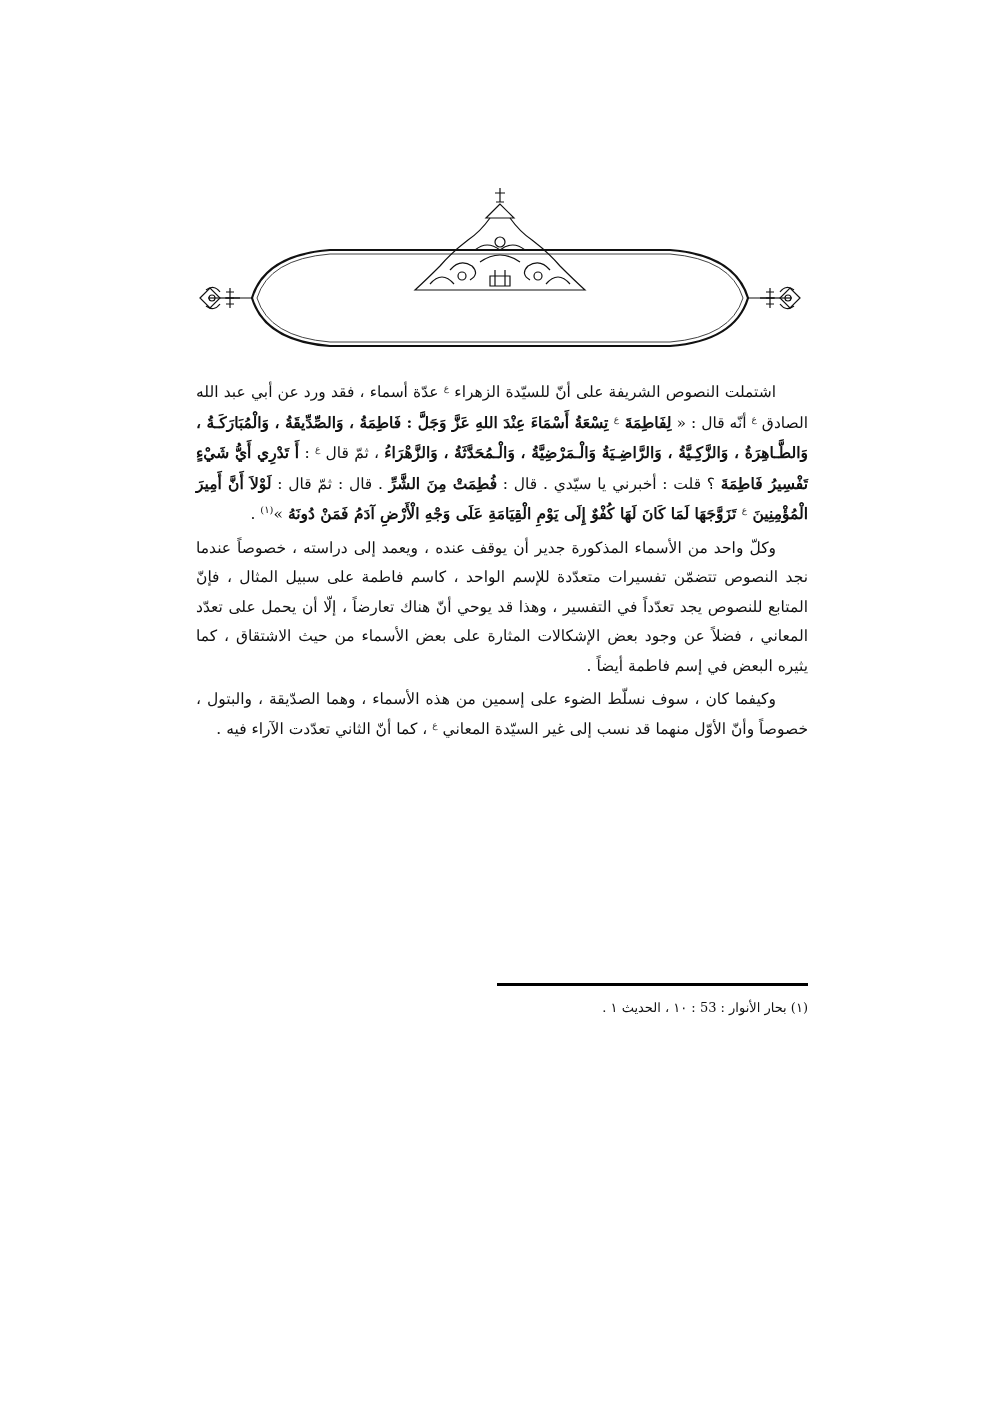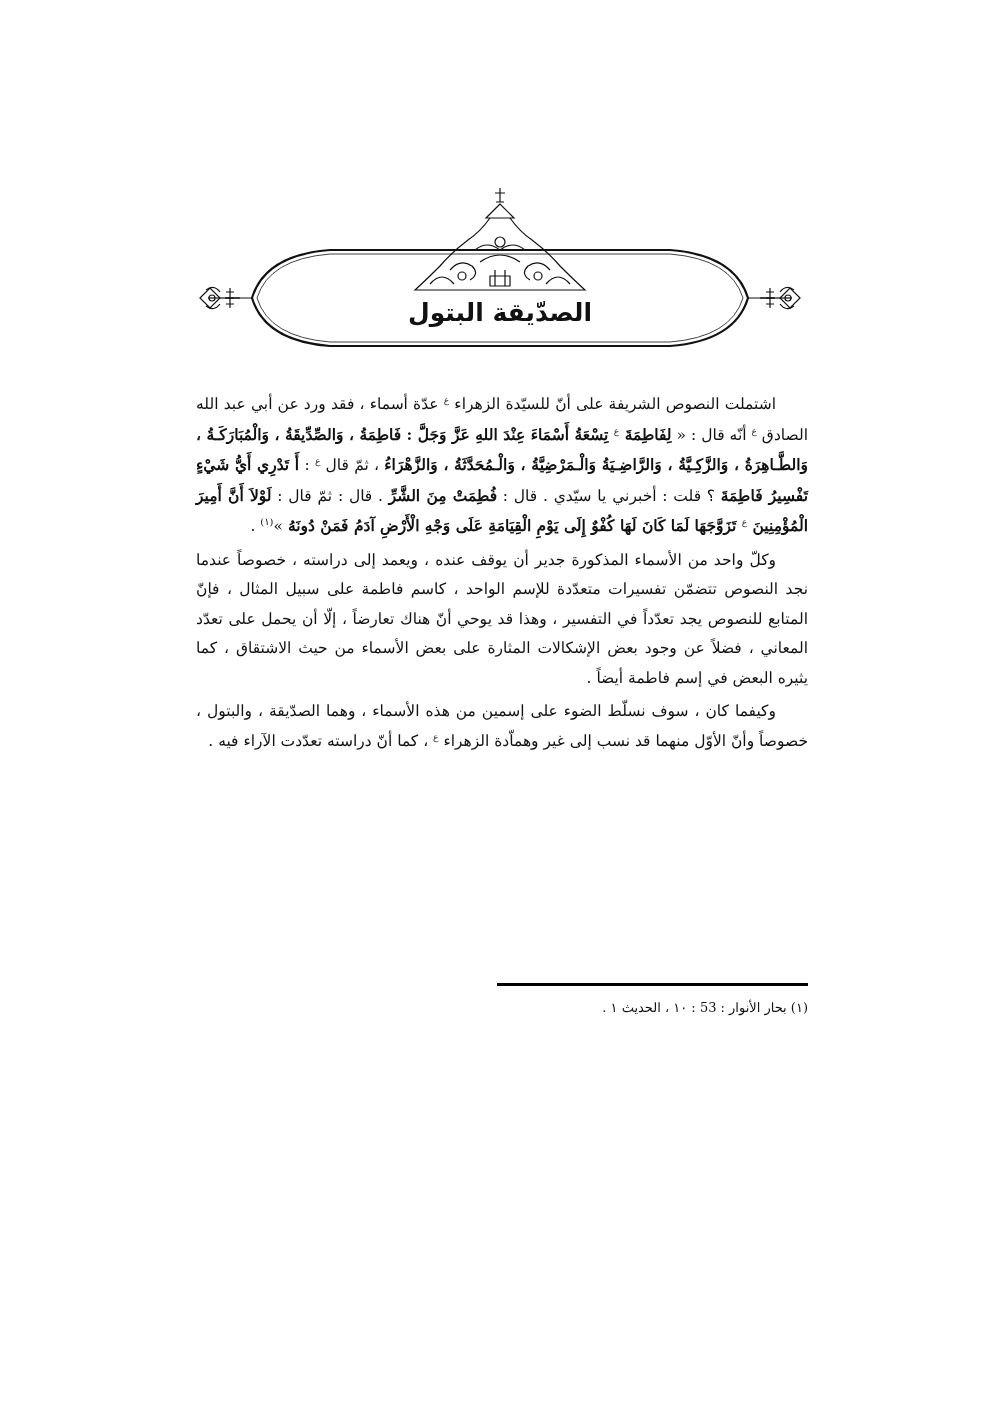--- a/index.html
+++ b/index.html
@@ -1,20 +1,20 @@
 <!DOCTYPE html>
 <html><head>
 <meta charset="utf-8">
 <style>
   html, body { margin:0; padding:0; background:#ffffff; }
   body { width:992px; height:1403px; position:relative; overflow:hidden; color:#111; font-family:"DejaVu Serif","Liberation Serif",serif; }
   .header { position:absolute; left:190px; top:180px; width:620px; height:200px; }
   .header svg { position:absolute; left:0; top:0; }
   .title { position:absolute; left:0; width:620px; top:118px; text-align:center; font-family:"DejaVu Sans","Liberation Sans",sans-serif; font-weight:bold; font-size:25px; direction:rtl; color:#111; }
-  .body { position:absolute; left:196px; top:390px; width:612px; direction:rtl; text-align:justify; text-align-last:right; font-family:"DejaVu Serif","Liberation Serif",serif; font-size:15.5px; line-height:29.5px; }
+  .body { position:absolute; left:196px; top:378px; width:612px; direction:rtl; text-align:justify; text-align-last:right; font-family:"DejaVu Serif","Liberation Serif",serif; font-size:15.5px; line-height:29.5px; }
   .para { margin:0; text-indent:32px; }
   .para + .para { margin-top:4px; }
   .quote { font-weight:bold; }
   .sup { font-size:10px; vertical-align:super; line-height:0; }
   .honor { font-size:9px; vertical-align:super; line-height:0; color:#333; }
   .fn-rule { position:absolute; left:497px; top:983px; width:311px; height:3px; background:#000; }
   .footnote { position:absolute; left:196px; top:998px; width:612px; direction:rtl; text-align:right; font-size:13px; line-height:20px; font-family:"DejaVu Serif","Liberation Serif",serif; }
 </style>
 </head>
 <body>
@@ -51,27 +51,26 @@
       <path d="M40 108 v20 M36 112 h8 M36 124 h8 M36 118 h8"></path>
     </g>
 
     <g fill="none" stroke="#111" stroke-width="1.2">
       <path d="M610 118 L600 108 L590 118 L600 128 Z"></path>
       <path d="M604 110 q -8 -6 -14 2 M604 126 q -8 6 -14 -2"></path>
       <circle cx="598" cy="118" r="3"></circle>
       <path d="M580 108 v20 M576 112 h8 M576 124 h8 M576 118 h8"></path>
     </g>
   </svg>
-  <div class="title">الصدّيقة البتول</div>
 </div>
 
 <div class="body">
   <p class="para"><span>اشتملت النصوص الشريفة على أنّ للسيّدة الزهراء </span><span class="honor" title="عليها السلام">ع</span><span> عدّة أسماء ، فقد ورد عن أبي عبد الله الصادق </span><span class="honor" title="عليه السلام">ع</span><span> أنّه قال : « </span><span class="quote">لِفَاطِمَةَ </span><span class="honor" title="عليها السلام">ع</span><span class="quote"> تِسْعَةُ أَسْمَاءَ عِنْدَ اللهِ عَزَّ وَجَلَّ : فَاطِمَةُ ، وَالصِّدِّيقَةُ ، وَالْمُبَارَكَـةُ ، وَالطَّـاهِرَةُ ، وَالزَّكِـيَّةُ ، وَالرَّاضِـيَةُ وَالْـمَرْضِيَّةُ ، وَالْـمُحَدَّثَةُ ، وَالزَّهْرَاءُ</span><span> ، ثمّ قال </span><span class="honor" title="عليه السلام">ع</span><span> : </span><span class="quote">أَ تَدْرِي أَيُّ شَيْءٍ تَفْسِيرُ فَاطِمَةَ</span><span> ؟ قلت : أخبرني يا سيّدي . قال : </span><span class="quote">فُطِمَتْ مِنَ الشَّرِّ</span><span> . قال : ثمّ قال : </span><span class="quote">لَوْلاَ أَنَّ أَمِيرَ الْمُؤْمِنِينَ </span><span class="honor" title="عليه السلام">ع</span><span class="quote"> تَزَوَّجَهَا لَمَا كَانَ لَهَا كُفْوٌ إِلَى يَوْمِ الْقِيَامَةِ عَلَى وَجْهِ الْأَرْضِ آدَمُ فَمَنْ دُونَهُ</span><span> »</span><span class="sup">(١)</span><span> .</span></p>
   <p class="para"><span>وكلّ واحد من الأسماء المذكورة جدير أن يوقف عنده ، ويعمد إلى دراسته ، خصوصاً عندما نجد النصوص تتضمّن تفسيرات متعدّدة للإسم الواحد ، كاسم فاطمة على سبيل المثال ، فإنّ المتابع للنصوص يجد تعدّداً في التفسير ، وهذا قد يوحي أنّ هناك تعارضاً ، إلّا أن يحمل على تعدّد المعاني ، فضلاً عن وجود بعض الإشكالات المثارة على بعض الأسماء من حيث الاشتقاق ، كما يثيره البعض في إسم فاطمة أيضاً .</span></p>
-  <p class="para"><span>وكيفما كان ، سوف نسلّط الضوء على إسمين من هذه الأسماء ، وهما الصدّيقة ، والبتول ، خصوصاً وأنّ الأوّل منهما قد نسب إلى غير وهماّدة الزهراء </span><span class="honor" title="عليها السلام">ع</span><span> ، كما أنّ دراسته تعدّدت الآراء فيه .</span></p>
+  <p class="para"><span>وكيفما كان ، سوف نسلّط الضوء على إسمين من هذه الأسماء ، وهما الصدّيقة ، والبتول ، خصوصاً وأنّ الأوّل منهما قد نسب إلى غير السيّدة المعاني </span><span class="honor" title="عليها السلام">ع</span><span> ، كما أنّ الثاني تعدّدت الآراء فيه .</span></p>
 </div>
 
 <div class="fn-rule"></div>
 <div class="footnote">
   <span>(١)</span>
   <span> </span>
   <span>بحار الأنوار : 53 : ١٠ ، الحديث ١ .</span>
 </div>
 
 </body></html>

